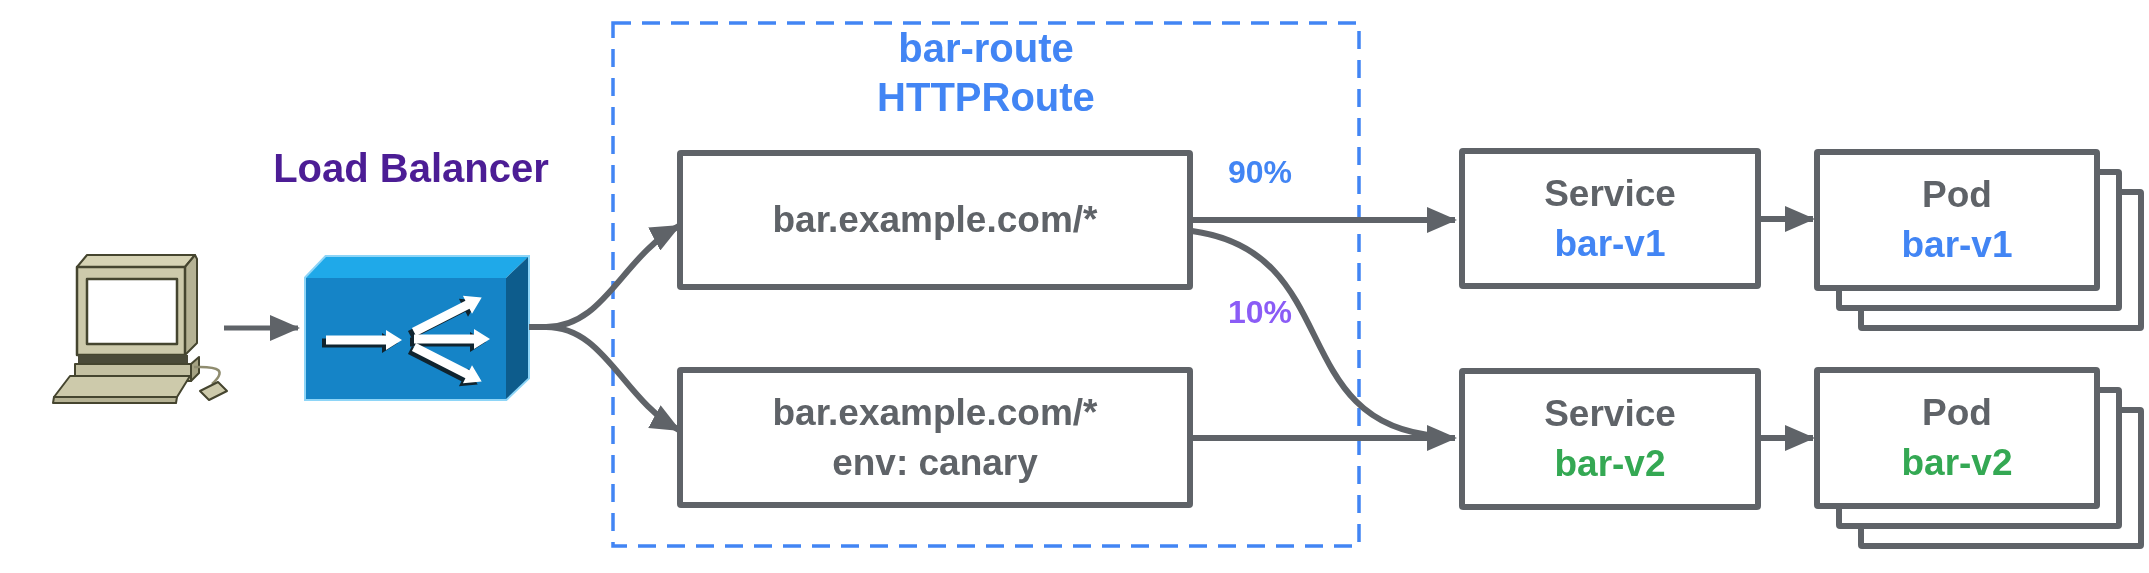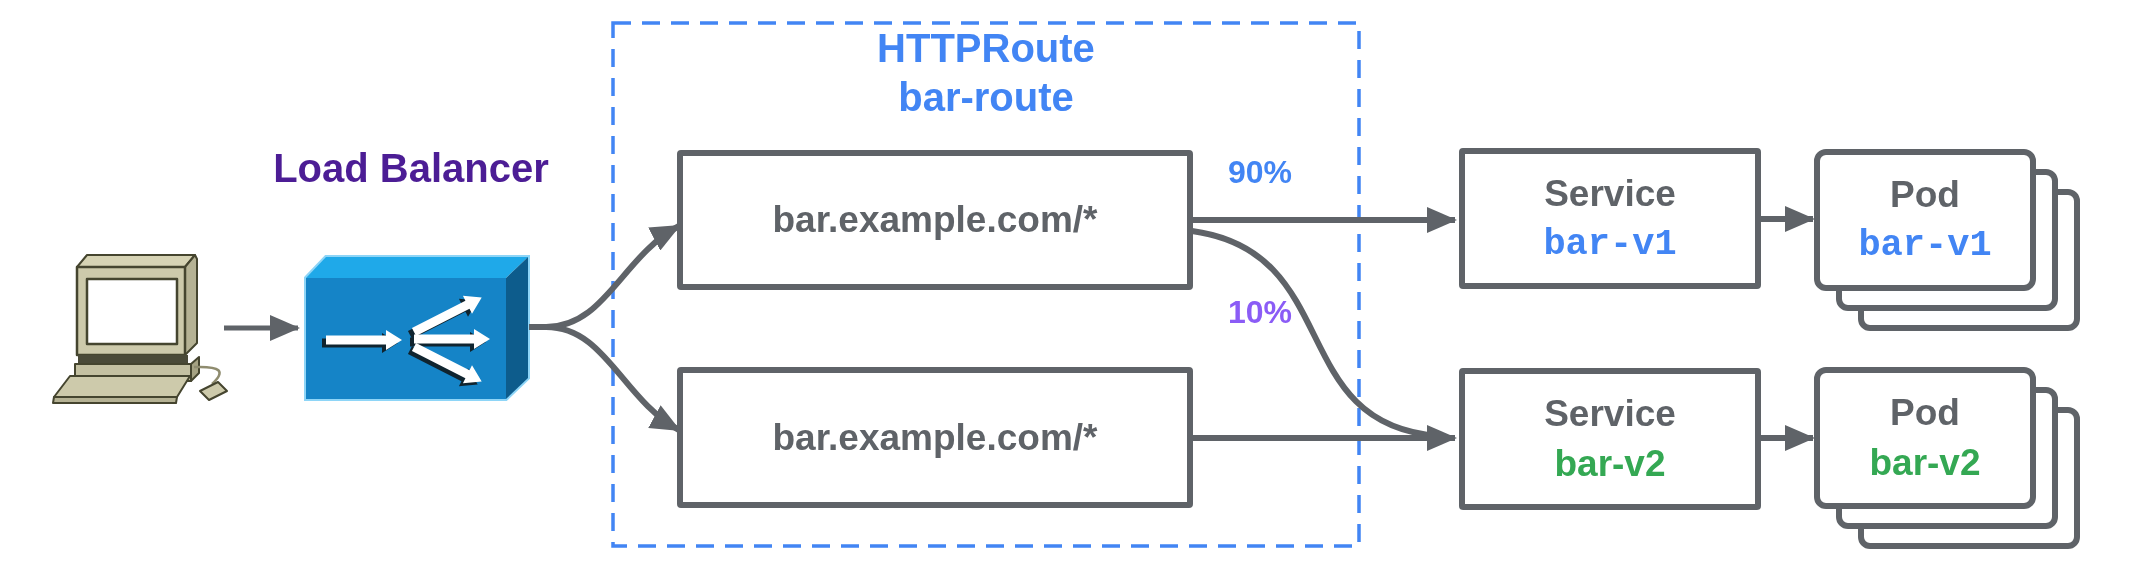--- a/index.html
+++ b/index.html
@@ -9,38 +9,38 @@
 
   .node{position:absolute;box-sizing:border-box;background:#fff;border:6px solid #5F6368;
         border-radius:4px;display:flex;flex-direction:column;align-items:center;justify-content:center;
         font-weight:bold;font-size:37px;line-height:50px;color:#5F6368;text-align:center;z-index:3;}
 
   .route-1{left:677px;top:150px;width:516px;height:140px;}
   .route-2{left:677px;top:367px;width:516px;height:141px;}
   .service-1{left:1459px;top:148px;width:302px;height:141px;}
   .service-2{left:1459px;top:368px;width:302px;height:142px;}
 
-  .name-blue{color:#4285F4;font-family:Liberation Mono, monospace;}
+  .name-blue{color:#4285F4;}
   .name-green{color:#34A853;text-align:right;}
 
   .lb-label{position:absolute;left:255px;top:146px;width:312px;text-align:center;
             font-weight:bold;font-size:40px;color:#4c1d95;z-index:2;}
 
   .group-title{position:absolute;left:612px;top:24px;width:748px;text-align:center;
                font-weight:bold;font-size:40px;line-height:49px;color:#4285F4;z-index:2;}
 
   .pct{position:absolute;width:124px;text-align:center;font-weight:bold;font-size:32px;line-height:44px;z-index:2;}
   .pct-90{left:1198px;top:150px;color:#4285F4;}
   .pct-10{left:1198px;top:290px;color:#8b5cf6;}
 
   .pod-stack{position:absolute;width:306px;height:184px;z-index:3;}
   .pod-stack-1{left:1814px;top:149px;}
   .pod-stack-2{left:1814px;top:367px;}
-  .pod-card{position:absolute;width:222px;height:142px;background:#fff;border:6px solid #5F6368;
-            border-radius:12px;box-sizing:border-box;}
+  .pod-card{position:absolute;width:286px;height:142px;background:#fff;border:6px solid #5F6368;
+            border-radius:4px;box-sizing:border-box;}
   .pod-card.back-2{left:44px;top:40px;}
   .pod-card.back-1{left:22px;top:20px;}
   .pod-card.front{left:0;top:0;display:flex;flex-direction:column;align-items:center;justify-content:center;
             font-weight:bold;font-size:37px;line-height:50px;color:#5F6368;text-align:center;}
 </style>
 </head>
 <body>
 
 <div class="canvas">
 
@@ -100,33 +100,34 @@
 
     <path d="M1192,438 L1455,438" stroke="#5F6368" stroke-width="6" fill="none" marker-end="url(#ah)"></path>
 
     <path d="M1761,219 L1813,219" stroke="#5F6368" stroke-width="6" fill="none" marker-end="url(#ah)"></path>
     <path d="M1761,438 L1813,438" stroke="#5F6368" stroke-width="6" fill="none" marker-end="url(#ah)"></path>
   </svg>
 
   <div class="lb-label">Load Balancer</div>
 
   <div class="group-title">
+    <div>bar-route</div>
     <div>HTTPRoute</div>
-    <div>bar-route</div>
   </div>
 
   <div class="pct pct-90">90%</div>
   <div class="pct pct-10">10%</div>
 
   <div class="node route-1">
     <div>bar.example.com/*</div>
     <div></div>
   </div>
   <div class="node route-2">
     <div>bar.example.com/*</div>
+    <div>env: canary</div>
   </div>
 
   <div class="node service-1">
     <div>Service</div>
     <div class="name-blue">bar-v1</div>
   </div>
   <div class="node service-2">
     <div>Service</div>
     <div class="name-green">bar-v2</div>
   </div>

